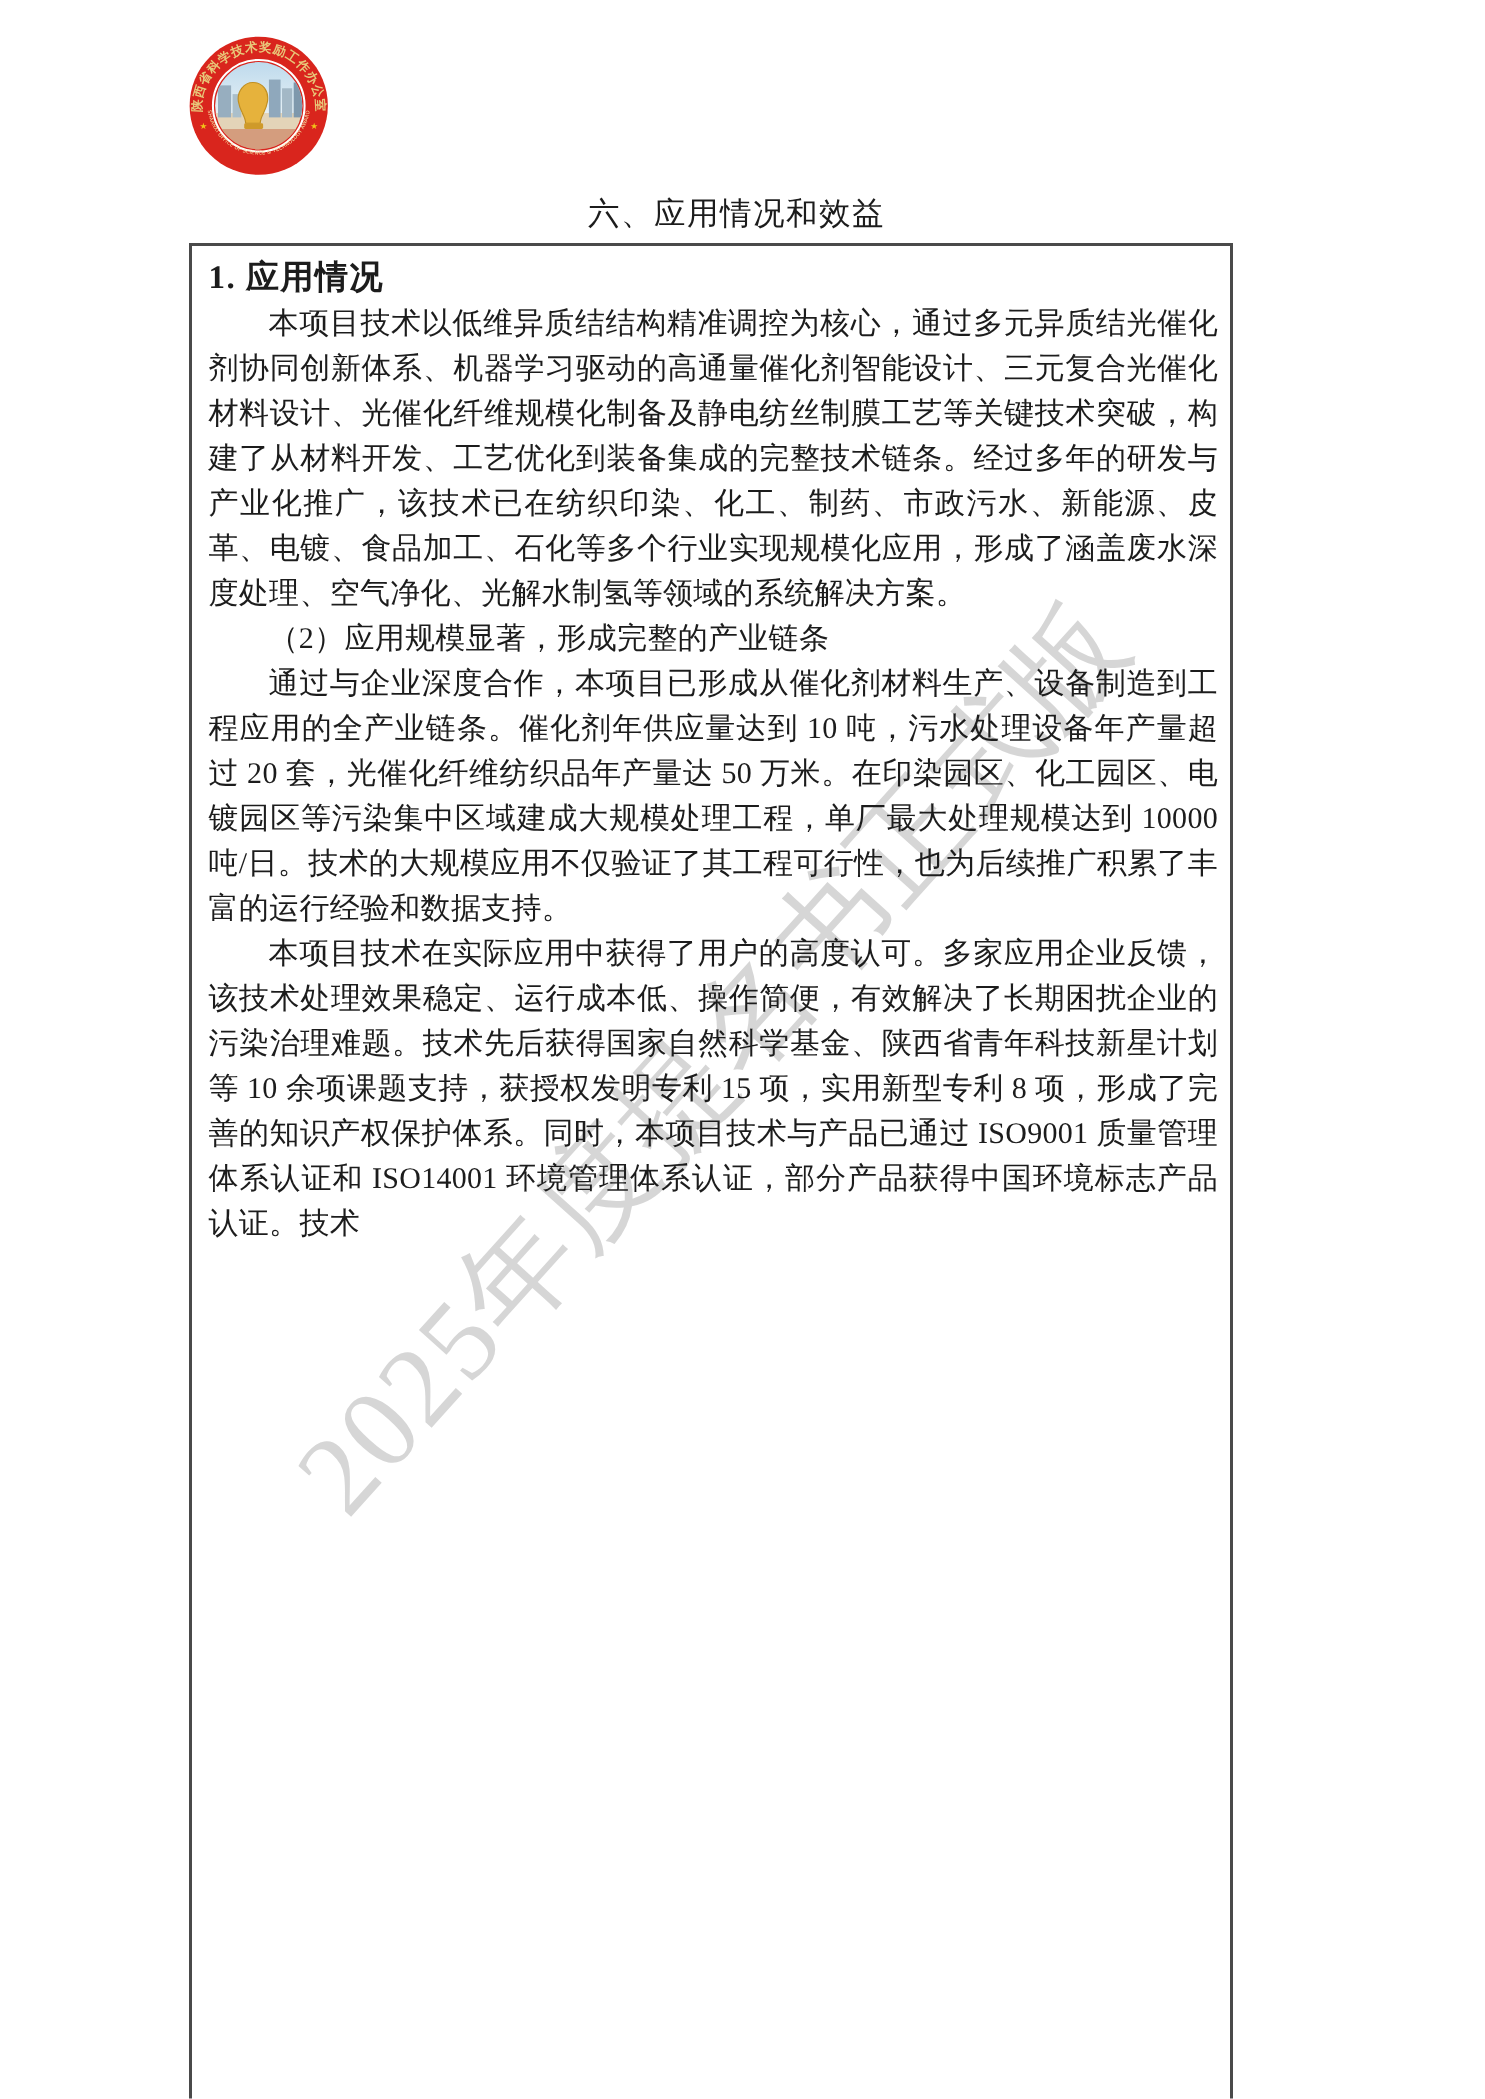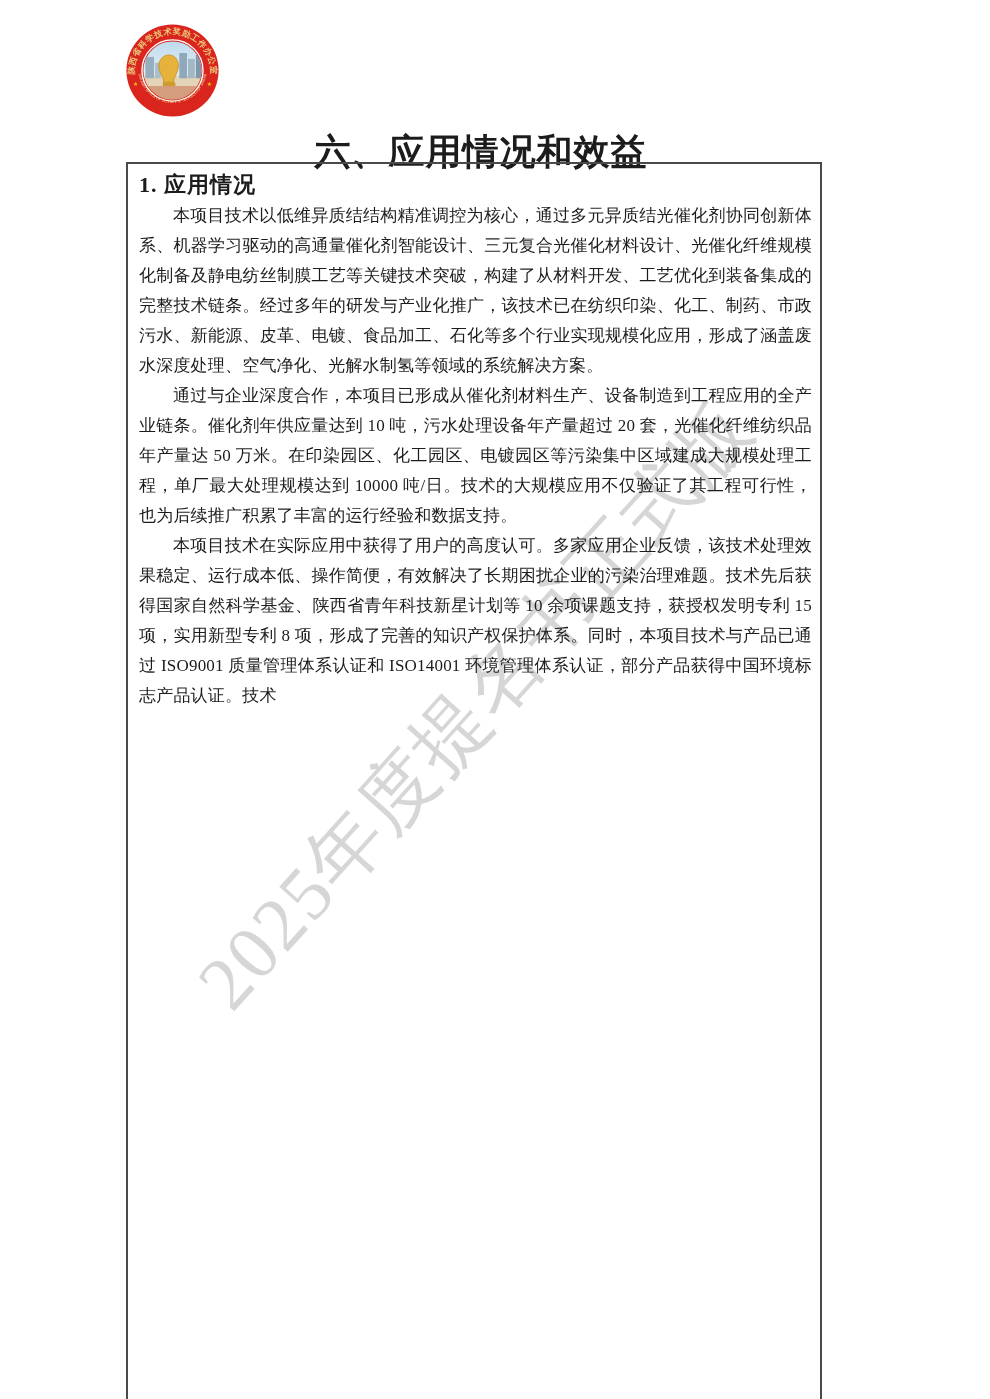--- a/index.html
+++ b/index.html
@@ -26,44 +26,44 @@
     font-size:76px;
     letter-spacing:2px;
     color:rgba(164,164,164,0.45);
     white-space:nowrap;
     z-index:1;
     font-family:"Liberation Serif","DejaVu Serif",serif;
     pointer-events:none;
   }
 
   .doc-title{
-    position:absolute;left:133px;top:128px;width:696px;
+    position:absolute;left:143px;top:128px;width:696px;
     text-align:center;
-    font-size:36px;font-weight:bold;
+    font-size:21px;font-weight:normal;
     letter-spacing:1px;
     z-index:2;
   }
 
   .content-box{
     position:absolute;left:126px;top:162px;
     width:696px;height:1304px;
     border:2px solid #4a4a4a;
     box-sizing:border-box;
     padding:5px 8px 4px 11px;
     z-index:2;
     background:transparent;
   }
   .sec-heading{
     font-size:22px;font-weight:bold;
     line-height:32px;
     letter-spacing:1px;
   }
   .para{
     margin:0;
-    font-size:17px;
+    font-size:20px;
     line-height:30px;
     text-align:justify;
     text-justify:inter-ideograph;
     text-indent:2em;
     letter-spacing:0.2px;
   }
 </style>
 </head>
 <body>
 
@@ -107,17 +107,18 @@
     </svg>
   </div>
 
   <div class="watermark">2025年度提名书正式版</div>
 
   <div class="doc-title">六、应用情况和效益</div>
 
   <div class="content-box">
     <div class="sec-heading">1. 应用情况</div>
     <p class="para">本项目技术以低维异质结结构精准调控为核心，通过多元异质结光催化剂协同创新体系、机器学习驱动的高通量催化剂智能设计、三元复合光催化材料设计、光催化纤维规模化制备及静电纺丝制膜工艺等关键技术突破，构建了从材料开发、工艺优化到装备集成的完整技术链条。经过多年的研发与产业化推广，该技术已在纺织印染、化工、制药、市政污水、新能源、皮革、电镀、食品加工、石化等多个行业实现规模化应用，形成了涵盖废水深度处理、空气净化、光解水制氢等领域的系统解决方案。</p>
+    <p class="para">（2）应用规模显著，形成完整的产业链条</p>
     <p class="para">通过与企业深度合作，本项目已形成从催化剂材料生产、设备制造到工程应用的全产业链条。催化剂年供应量达到 10 吨，污水处理设备年产量超过 20 套，光催化纤维纺织品年产量达 50 万米。在印染园区、化工园区、电镀园区等污染集中区域建成大规模处理工程，单厂最大处理规模达到 10000 吨/日。技术的大规模应用不仅验证了其工程可行性，也为后续推广积累了丰富的运行经验和数据支持。</p>
     <p class="para">本项目技术在实际应用中获得了用户的高度认可。多家应用企业反馈，该技术处理效果稳定、运行成本低、操作简便，有效解决了长期困扰企业的污染治理难题。技术先后获得国家自然科学基金、陕西省青年科技新星计划等 10 余项课题支持，获授权发明专利 15 项，实用新型专利 8 项，形成了完善的知识产权保护体系。同时，本项目技术与产品已通过 ISO9001 质量管理体系认证和 ISO14001 环境管理体系认证，部分产品获得中国环境标志产品认证。技术</p>
   </div>
 
 </div>
 
 </body></html>

